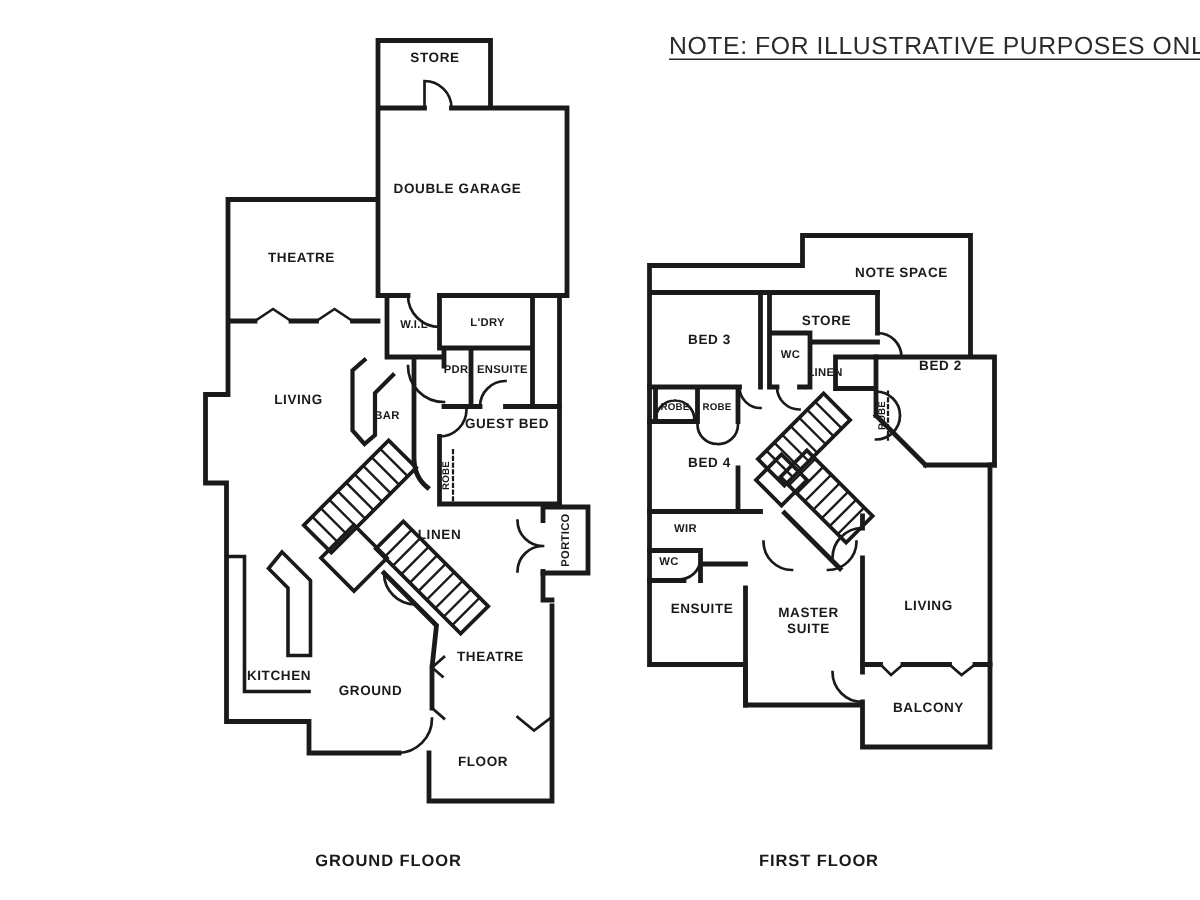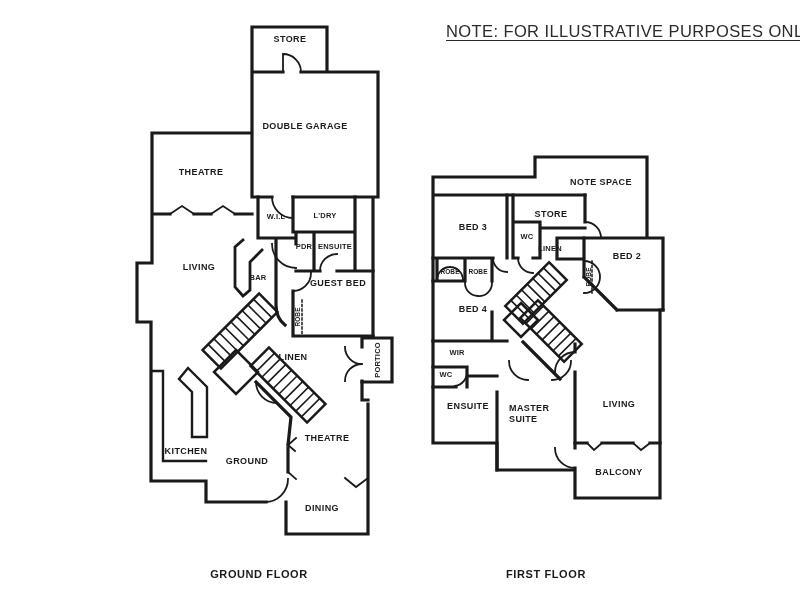--- a/index.html
+++ b/index.html
@@ -4,21 +4,21 @@
 <style>
   html,body{margin:0;padding:0;background:#fff;}
   .canvas{position:relative;width:800px;height:600px;background:#ffffff;overflow:hidden;
           font-family:"Liberation Sans",sans-serif;}
   .plan-svg{position:absolute;left:0;top:0;width:800px;height:600px;}
   .lb{position:absolute;transform:translate(-50%,-50%);font-weight:bold;font-size:9px;
       letter-spacing:.4px;color:#1a1a1a;white-space:nowrap;line-height:1.2;}
   .lb.s{font-size:7.5px;letter-spacing:.2px;}
   .lb.xs{font-size:6.5px;letter-spacing:.1px;}
   .lb.vert{transform:translate(-50%,-50%) rotate(-90deg);}
-  .lb.wrap{white-space:normal;width:60px;}
+  .lb.wrap{white-space:normal;text-align:center;width:60px;}
   .floor-title{position:absolute;transform:translate(-50%,-50%);font-weight:bold;font-size:11px;
       letter-spacing:.6px;color:#1a1a1a;white-space:nowrap;text-align:right;}
   .note{position:absolute;left:446px;top:22px;font-size:16.5px;letter-spacing:.4px;color:#2b2b2b;
       text-decoration:underline;text-underline-offset:3px;white-space:nowrap;}
 </style>
 </head>
 <body>
 
 <div class="canvas">
 
@@ -140,29 +140,29 @@
   <div class="lb s" style="left:335px;top:246px">ENSUITE</div>
   <div class="lb" style="left:199px;top:267px">LIVING</div>
   <div class="lb s" style="left:258px;top:277px">BAR</div>
   <div class="lb" style="left:338px;top:283px">GUEST BED</div>
   <div class="lb xs vert" style="left:298px;top:317px">ROBE</div>
   <div class="lb" style="left:293px;top:357px">LINEN</div>
   <div class="lb s vert" style="left:377px;top:360px">PORTICO</div>
   <div class="lb" style="left:186px;top:451px">KITCHEN</div>
   <div class="lb" style="left:247px;top:461px">GROUND</div>
   <div class="lb" style="left:327px;top:438px">THEATRE</div>
-  <div class="lb" style="left:322px;top:508px">DINING</div>
+  <div class="lb" style="left:322px;top:508px">FLOOR</div>
   <div class="floor-title" style="left:259px;top:574px">GROUND FLOOR</div>
 
   <div class="lb" style="left:601px;top:182px">NOTE SPACE</div>
   <div class="lb" style="left:473px;top:227px">BED 3</div>
   <div class="lb" style="left:551px;top:214px">STORE</div>
   <div class="lb s" style="left:527px;top:236px">WC</div>
   <div class="lb s" style="left:550px;top:248px">LINEN</div>
-  <div class="lb" style="left:627px;top:256px">BED 2</div>
+  <div class="lb" style="left:627px;top:244px">BED 2</div>
   <div class="lb xs" style="left:450px;top:272px">ROBE</div>
   <div class="lb xs" style="left:478px;top:272px">ROBE</div>
   <div class="lb xs vert" style="left:589px;top:277px">ROBE</div>
   <div class="lb" style="left:473px;top:309px">BED 4</div>
   <div class="lb s" style="left:457px;top:352px">WIR</div>
   <div class="lb s" style="left:446px;top:374px">WC</div>
   <div class="lb" style="left:468px;top:406px">ENSUITE</div>
   <div class="lb wrap" style="left:539px;top:414px">MASTER SUITE</div>
   <div class="lb" style="left:619px;top:404px">LIVING</div>
   <div class="lb" style="left:619px;top:472px">BALCONY</div>

